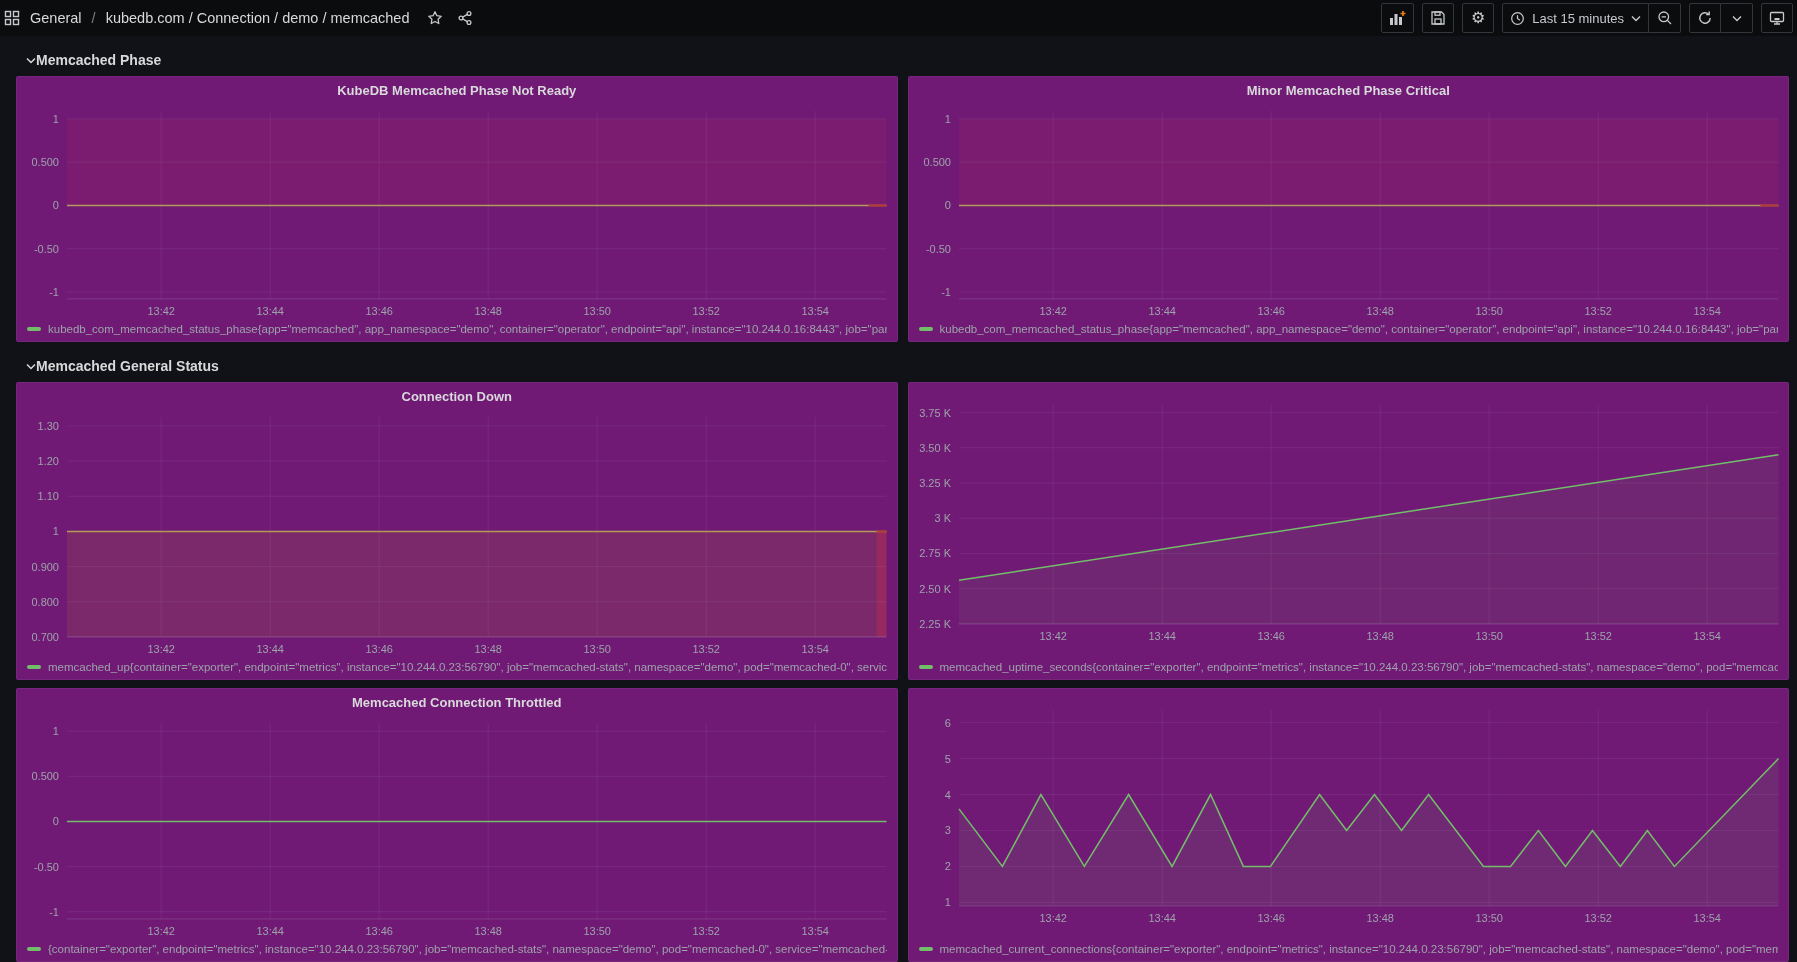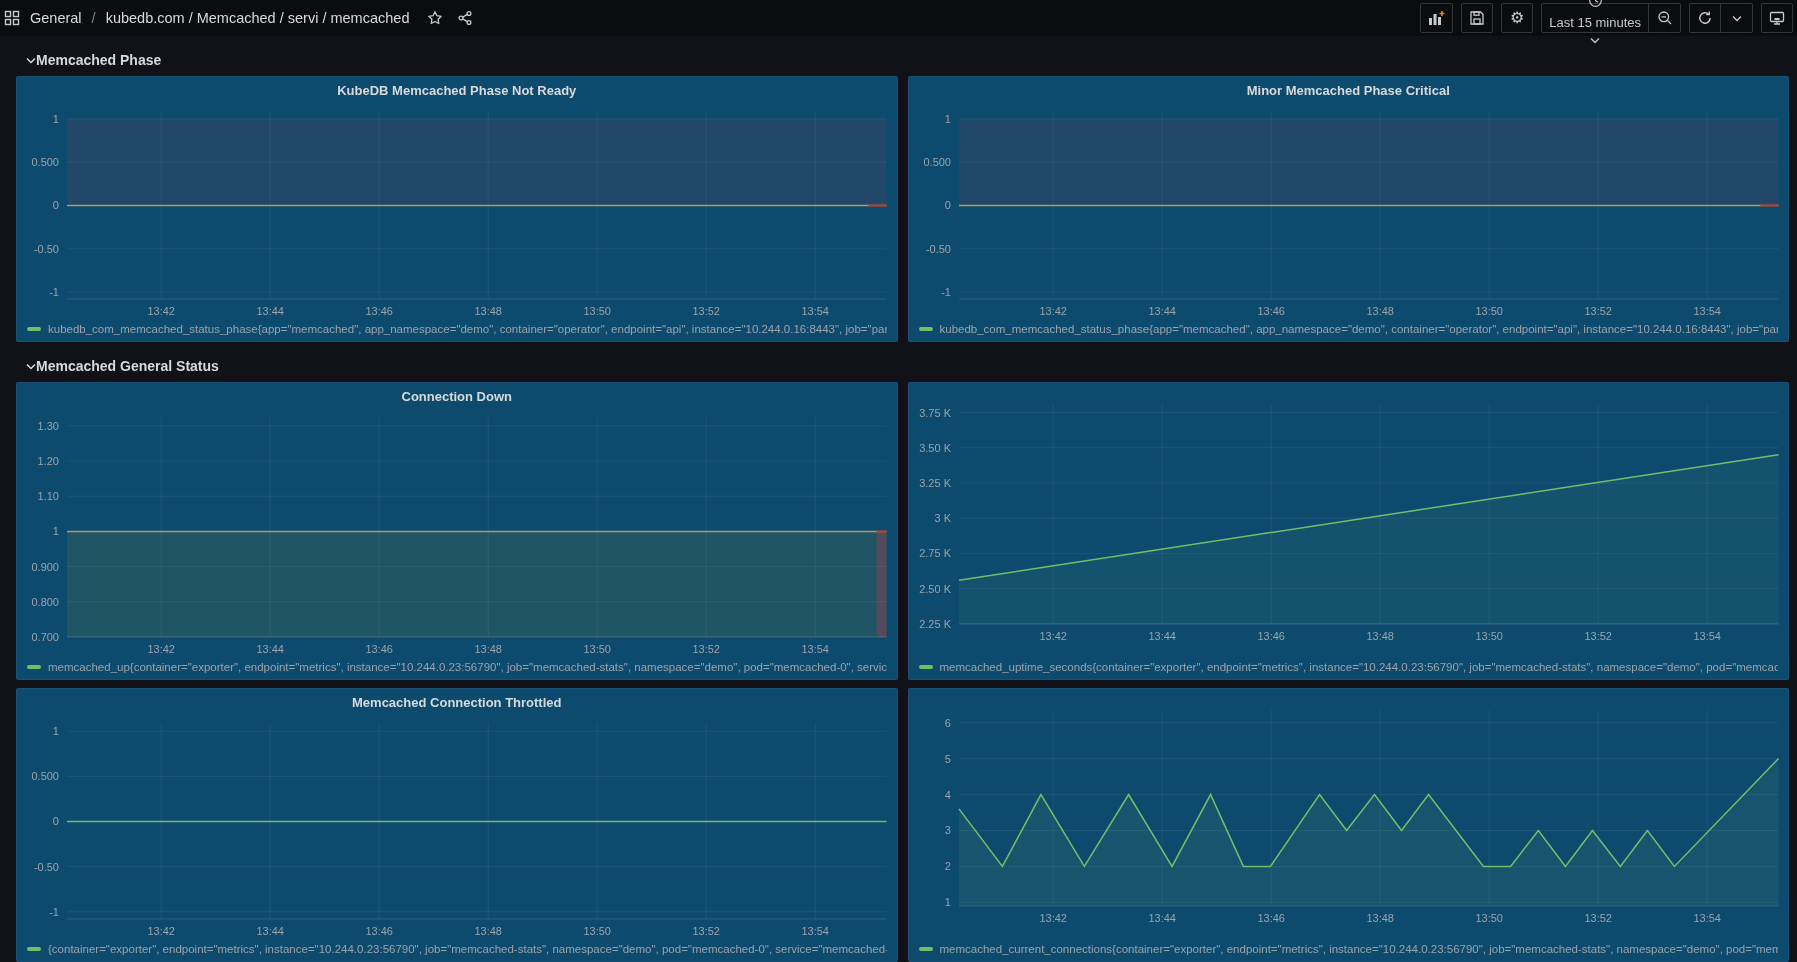--- a/index.html
+++ b/index.html
@@ -20,35 +20,35 @@
   .icon svg{ display:block; }
   .crumb-icons{ display:flex; gap:14px; margin-left:8px; }
   .toolbar{ display:flex; align-items:center; gap:8px; }
   .tb-group{ display:flex; }
   .tb-btn{
     height:30px; min-width:32px; padding:0 7px;
     background:#0b0c0e; border:1px solid #33363d; border-radius:2px;
     display:flex; align-items:center; justify-content:center; gap:7px;
     color:#c7c9cc; font-size:13px; cursor:pointer;
   }
-  .tb-group .tb-btn{ border-radius:0;flex-direction:column; }
+  .tb-group .tb-btn{ border-radius:0; }
   .tb-group .tb-btn:first-child{ border-radius:2px 0 0 2px; }
   .tb-group .tb-btn:last-child{ border-radius:0 2px 2px 0; border-left:none; }
   .gear-glyph{ font-size:16px; line-height:1; color:#c7c9cc; }
   
   .content{ padding:0 8px 0 16px; }
   .section-hdr{
     display:flex; align-items:center; gap:0;
     margin:14px 0 6px 10px; height:20px;
     font-size:14px; font-weight:600; color:#d8d9da; cursor:pointer;
   }
   .row{ display:grid; grid-template-columns:1fr 1fr; gap:10px; }
   .row.r3{ margin-top:8px; }
   .panel{
-    background:#0c4a6e; border:1px solid rgba(204,204,220,0.07); border-radius:2px;
+    background:#701a75; border:1px solid rgba(204,204,220,0.07); border-radius:2px;
     display:flex; flex-direction:column; overflow:hidden;
   }
   .r1 .panel{ height:266px; }
   .r2 .panel{ height:298px; }
   .r3 .panel{ height:274px; }
   .panel-title{
     height:26px; flex:0 0 26px; display:flex; align-items:center; justify-content:center;
     font-size:13px; font-weight:600; color:#d8d9da; cursor:pointer;
   }
   svg.chart{ flex:1 1 auto; width:100%; min-height:0; display:block; }
@@ -70,21 +70,21 @@
     <span class="icon">
       <svg width="16" height="16" viewBox="0 0 16 16" stroke="#c7c9cc" fill="none" stroke-width="1.4">
         <rect x="1.5" y="1.5" width="5" height="5"></rect>
           <rect x="9.5" y="1.5" width="5" height="5"></rect>
         <rect x="1.5" y="9.5" width="5" height="5"></rect>
           <rect x="9.5" y="9.5" width="5" height="5"></rect>
       </svg>
     </span>
     <span>General</span>
     <span class="sep">/</span>
-    <span>kubedb.com / Memcached / servi / memcached</span>
+    <span>kubedb.com / Connection / demo / memcached</span>
     <span class="crumb-icons">
       <span class="icon">
         <svg width="16" height="16" viewBox="0 0 16 16" stroke="#c7c9cc" fill="none" stroke-width="1.3" stroke-linejoin="round">
           <path d="M8 1.8l1.9 3.9 4.3.6-3.1 3 .7 4.2L8 11.5l-3.8 2 .7-4.2-3.1-3 4.3-.6z"></path>
         </svg>
       </span>
       <span class="icon">
         <svg width="16" height="16" viewBox="0 0 16 16" stroke="#c7c9cc" fill="none" stroke-width="1.3">
           <circle cx="12" cy="3.5" r="1.9"></circle>
             <circle cx="4" cy="8" r="1.9"></circle>

